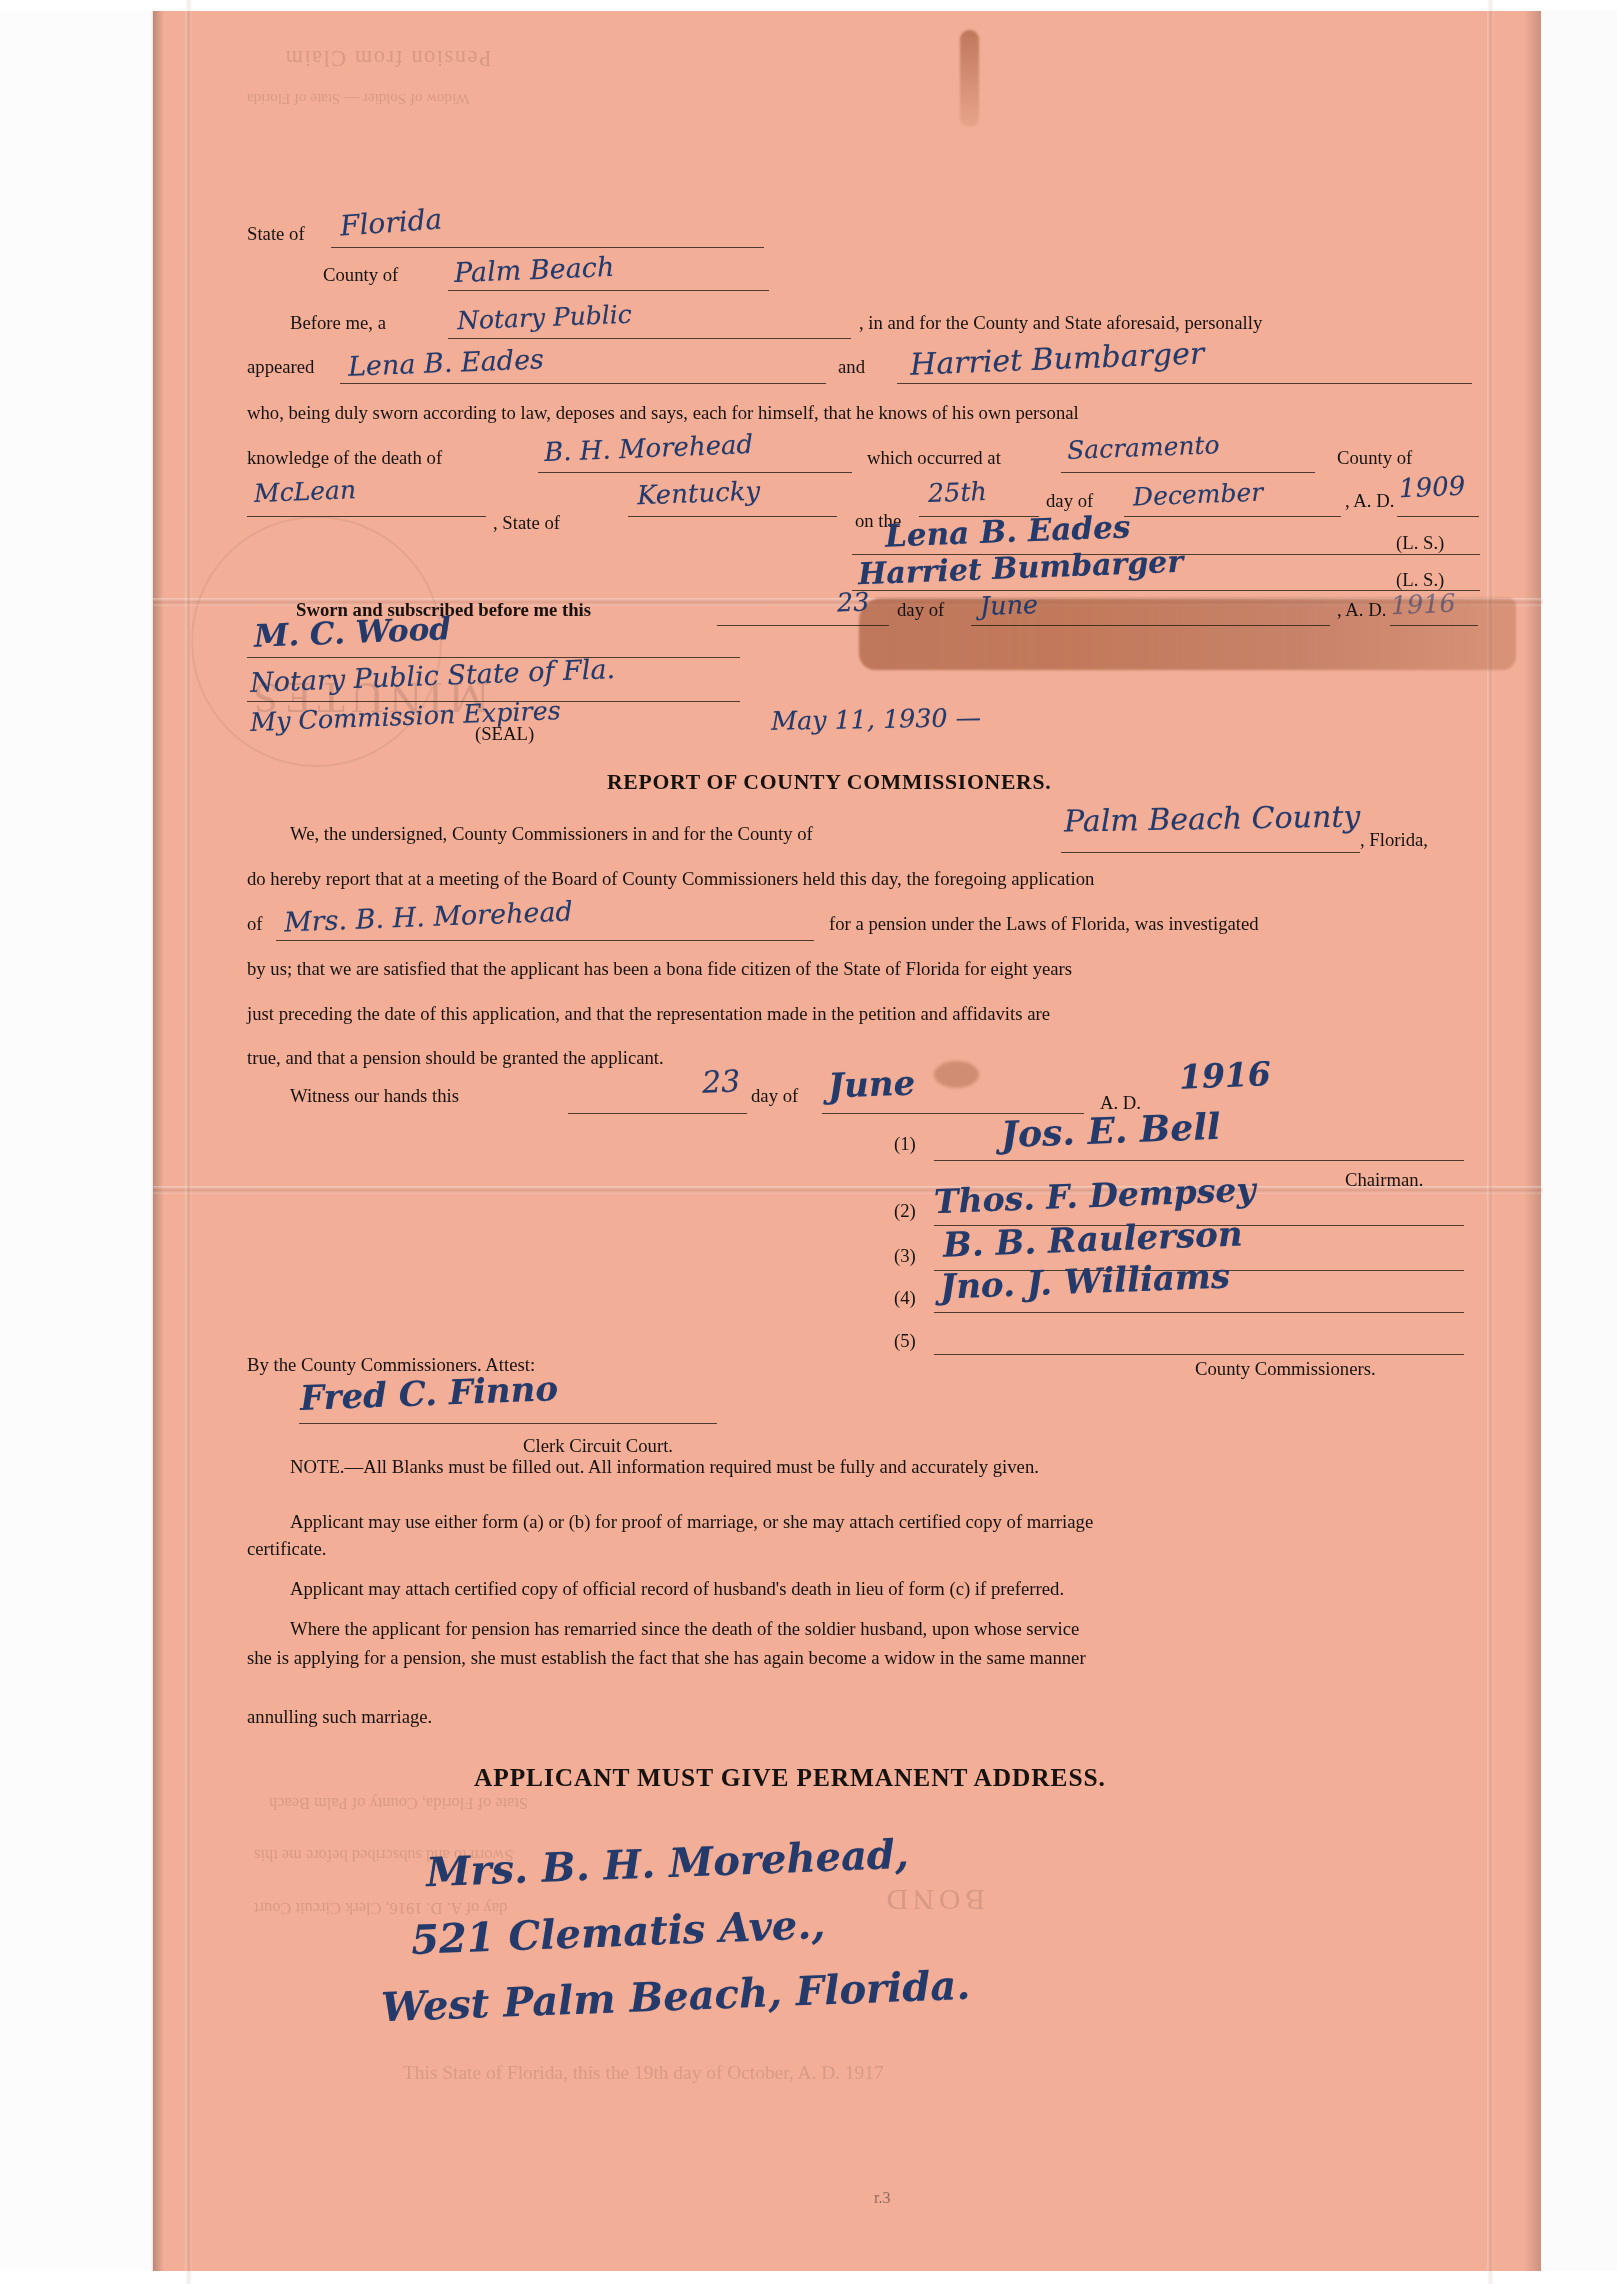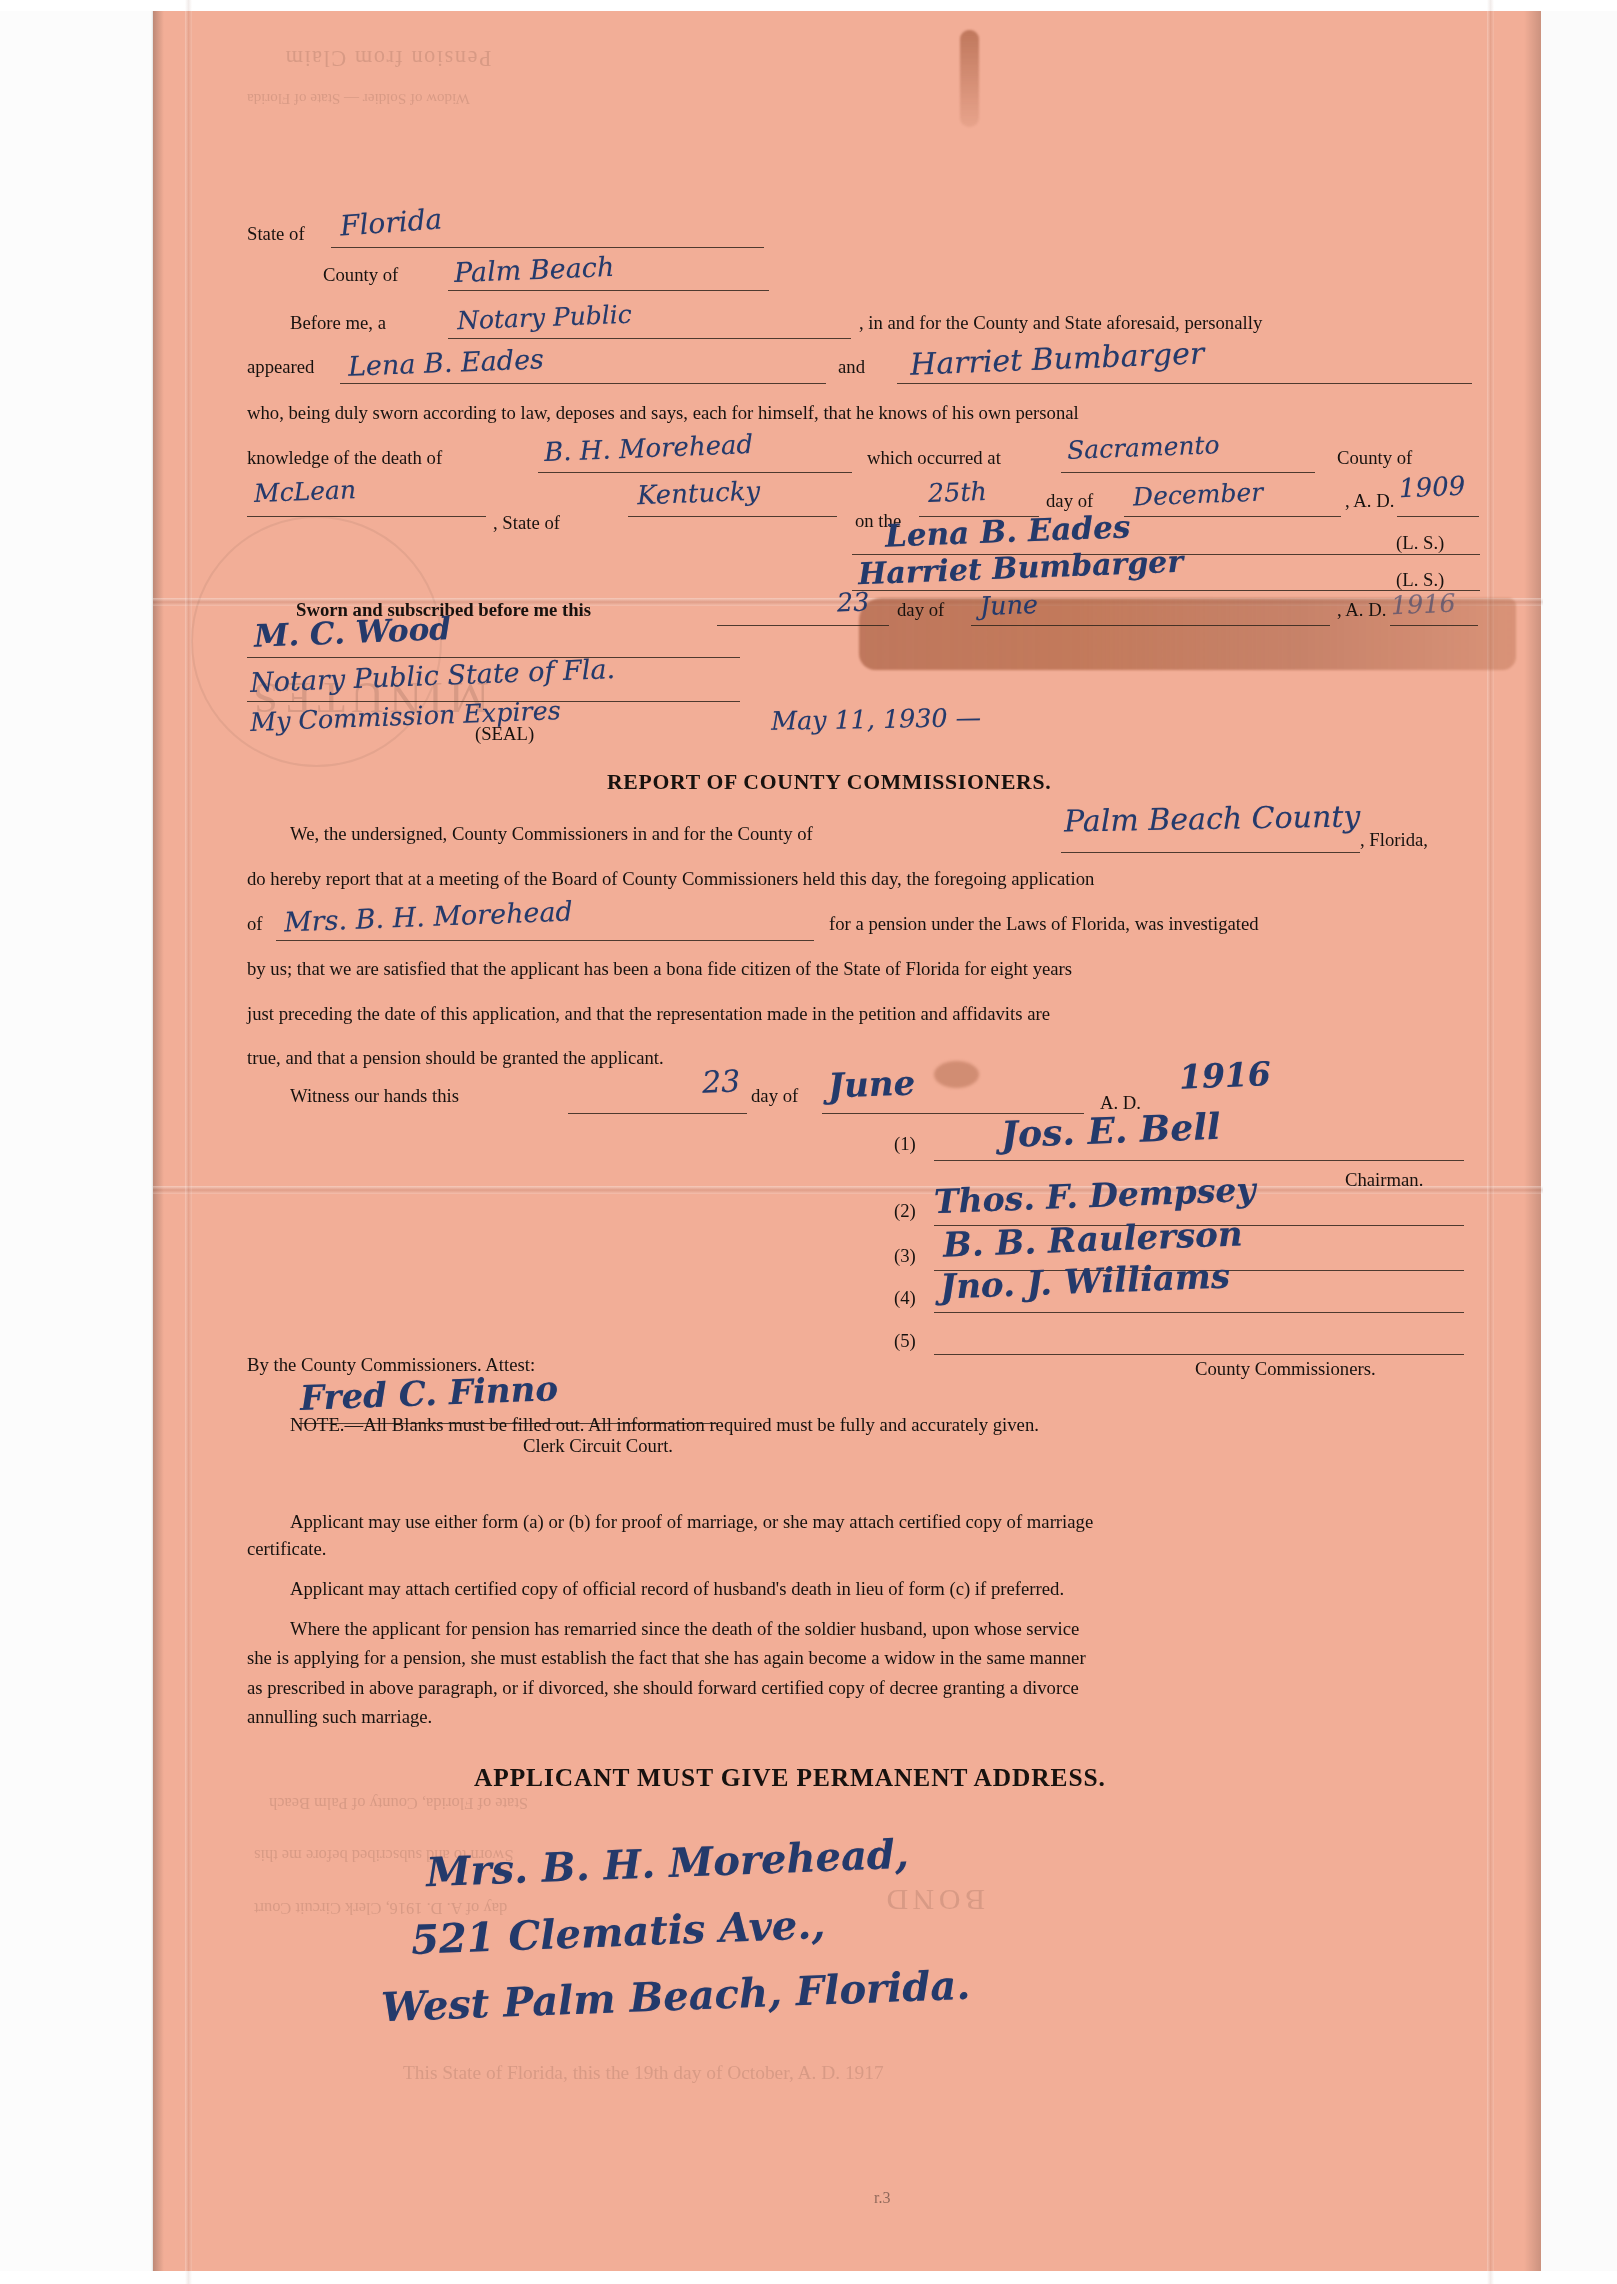--- a/index.html
+++ b/index.html
@@ -210,30 +210,29 @@
   <div class="t" style="left:894px;top:1330px;">(5)</div>
   <div class="rule" style="left:934px;top:1354px;width:530px;"></div>
 
   <div class="t" style="left:1195px;top:1358px;">County Commissioners.</div>
 
   <div class="t" style="left:247px;top:1354px;">By the County Commissioners.  Attest:</div>
   <div class="rule" style="left:299px;top:1423px;width:418px;"></div>
   <div class="hw b" style="left:300px;top:1373px;font-size:34px;">Fred C. Finno</div>
   <div class="t" style="left:523px;top:1435px;">Clerk Circuit Court.</div>
 
-  <div class="t" style="left:290px;top:1414px;">NOTE.—All Blanks must be filled out.  All information required must be fully and accurately given.</div>
+  <div class="t" style="left:290px;top:1456px;">NOTE.—All Blanks must be filled out.  All information required must be fully and accurately given.</div>
 
   <div class="t" style="left:290px;top:1511px;">Applicant may use either form (a) or (b) for proof of marriage, or she may attach certified copy of marriage</div>
   <div class="t" style="left:247px;top:1538px;">certificate.</div>
 
   <div class="t" style="left:290px;top:1578px;">Applicant may attach certified copy of official record of husband's death in lieu of form (c) if preferred.</div>
 
   <div class="t" style="left:290px;top:1618px;">Where the applicant for pension has remarried since the death of the soldier husband, upon whose service</div>
   <div class="t" style="left:247px;top:1647px;">she is applying for a pension, she must establish the fact that she has again become a widow in the same manner</div>
-  <div class="t" style="left:247px;top:1677px;">as prescribed in above paragraph, or if divorced, she should forward certified copy of decree granting a divorce</div>
   <div class="t" style="left:247px;top:1706px;">annulling such marriage.</div>
 
   <div class="t tb" style="left:474px;top:1763px;font-size:25.4px;letter-spacing:0.9px;">APPLICANT MUST GIVE PERMANENT ADDRESS.</div>
 
   <div class="hw b" style="left:426px;top:1839px;font-size:40px;">Mrs. B. H. Morehead,</div>
   <div class="hw b" style="left:411px;top:1908px;font-size:40px;">521 Clematis Ave.,</div>
   <div class="hw b" style="left:381px;top:1972px;font-size:40px;">West Palm Beach, Florida.</div>
 
   <div class="t" style="left:874px;top:2189px;font-size:16px;opacity:.45;">r.3</div>
 </div>

